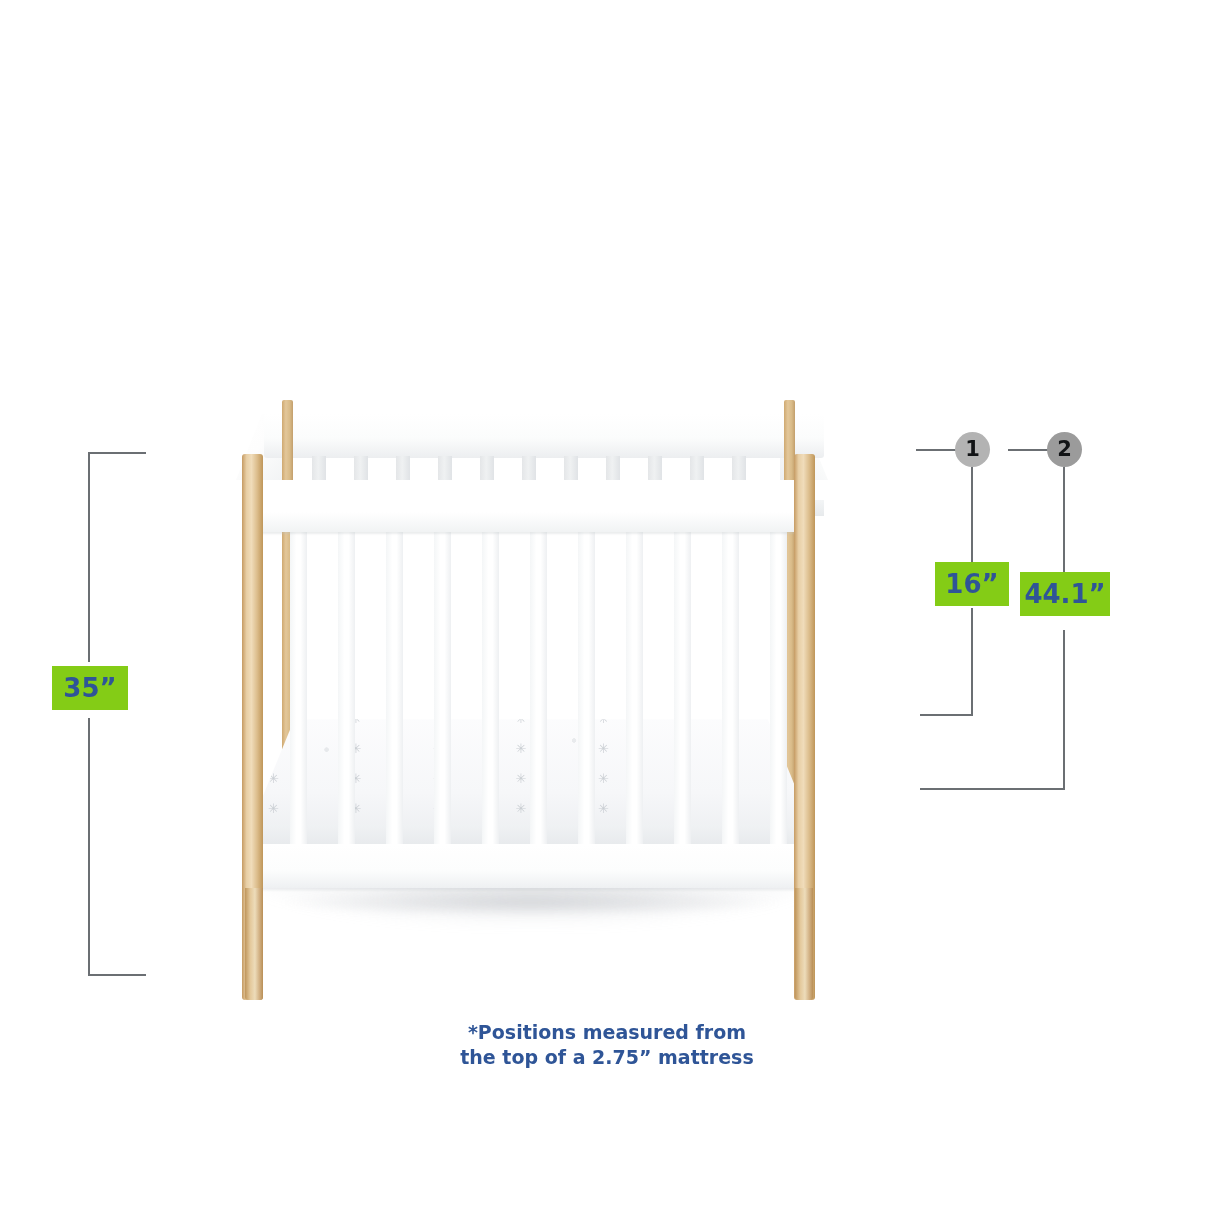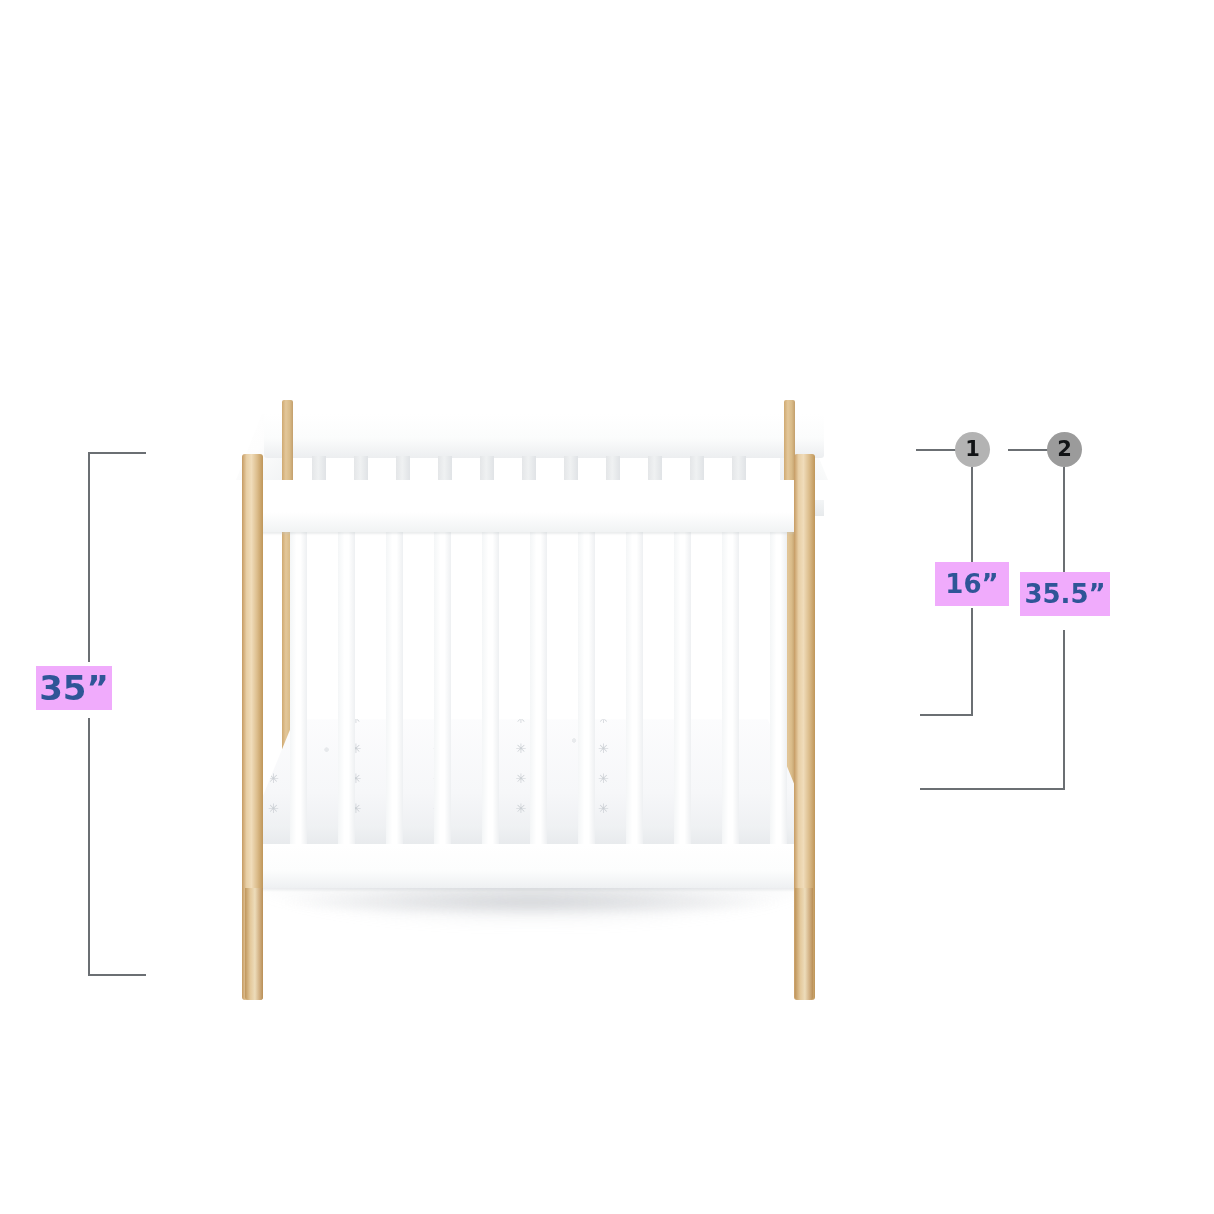--- a/index.html
+++ b/index.html
@@ -172,33 +172,33 @@
   .dim-line-h {
     background: #6b6f73;
     height: 2px;
   }
 
   .dim-label {
     color: #2f5597;
     font-weight: 700;
     font-family: "DejaVu Sans", sans-serif;
     white-space: nowrap;
-    background: #f0abfc;
+    background: #84cc16;
     text-align: center;
   }
 
   
   #bracket-top     { left: 88px;  top: 452px; width: 58px; }
   #bracket-bottom  { left: 88px;  top: 974px; width: 58px; }
   #bracket-v-upper { left: 88px;  top: 452px; height: 210px; }
   #bracket-v-lower { left: 88px;  top: 718px; height: 258px; }
   #label-35 {
-    left: 36px; top: 666px;
+    left: 52px; top: 666px;
     width: 76px;
-    font-size: 34px;
+    font-size: 26px;
     line-height: 44px;
   }
 
   
   .badge {
     width: 35px; height: 35px;
     border-radius: 50%;
     color: #111315;
     font-weight: 700;
     font-size: 21px;
@@ -312,18 +312,20 @@
   <div class="abs dim-line-h" id="badge-1-leader"></div>
   <div class="abs badge" id="badge-1">1</div>
   <div class="abs dim-line-v" id="m1-v-upper"></div>
   <div class="abs dim-label" id="label-16">16”</div>
   <div class="abs dim-line-v" id="m1-v-lower"></div>
   <div class="abs dim-line-h" id="m1-base"></div>
 
   <div class="abs dim-line-h" id="badge-2-leader"></div>
   <div class="abs badge" id="badge-2">2</div>
   <div class="abs dim-line-v" id="m2-v-upper"></div>
-  <div class="abs dim-label" id="label-235">35.5”</div>
+  <div class="abs dim-label" id="label-235">44.1”</div>
   <div class="abs dim-line-v" id="m2-v-lower"></div>
   <div class="abs dim-line-h" id="m2-base"></div>
 
+  <div id="footnote">*Positions measured from
+the top of a 2.75” mattress</div>
 
 </div>
 
 </body></html>

